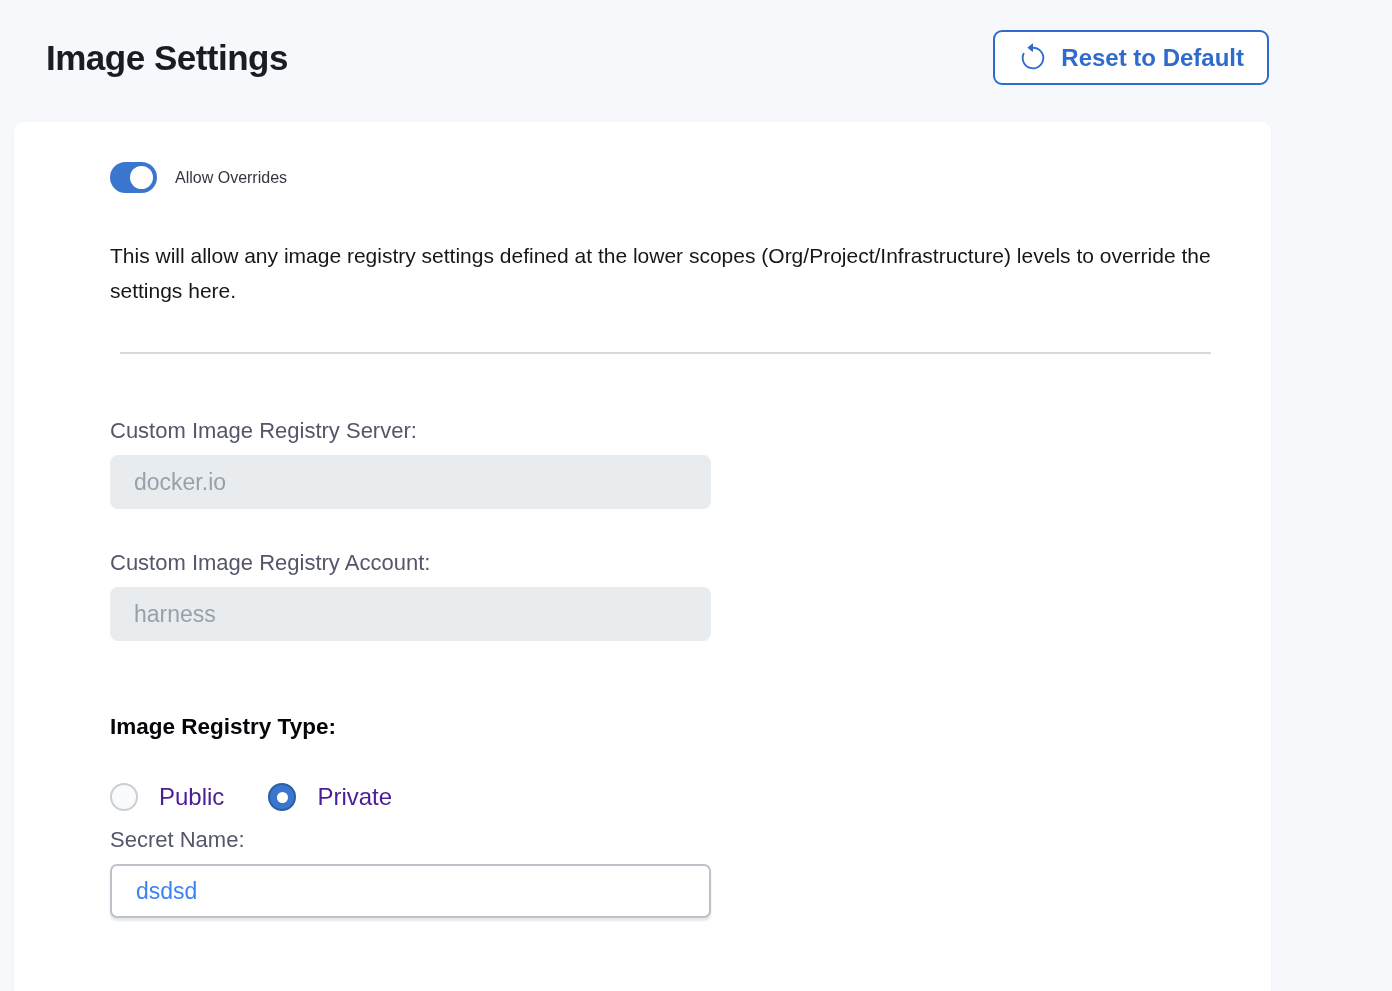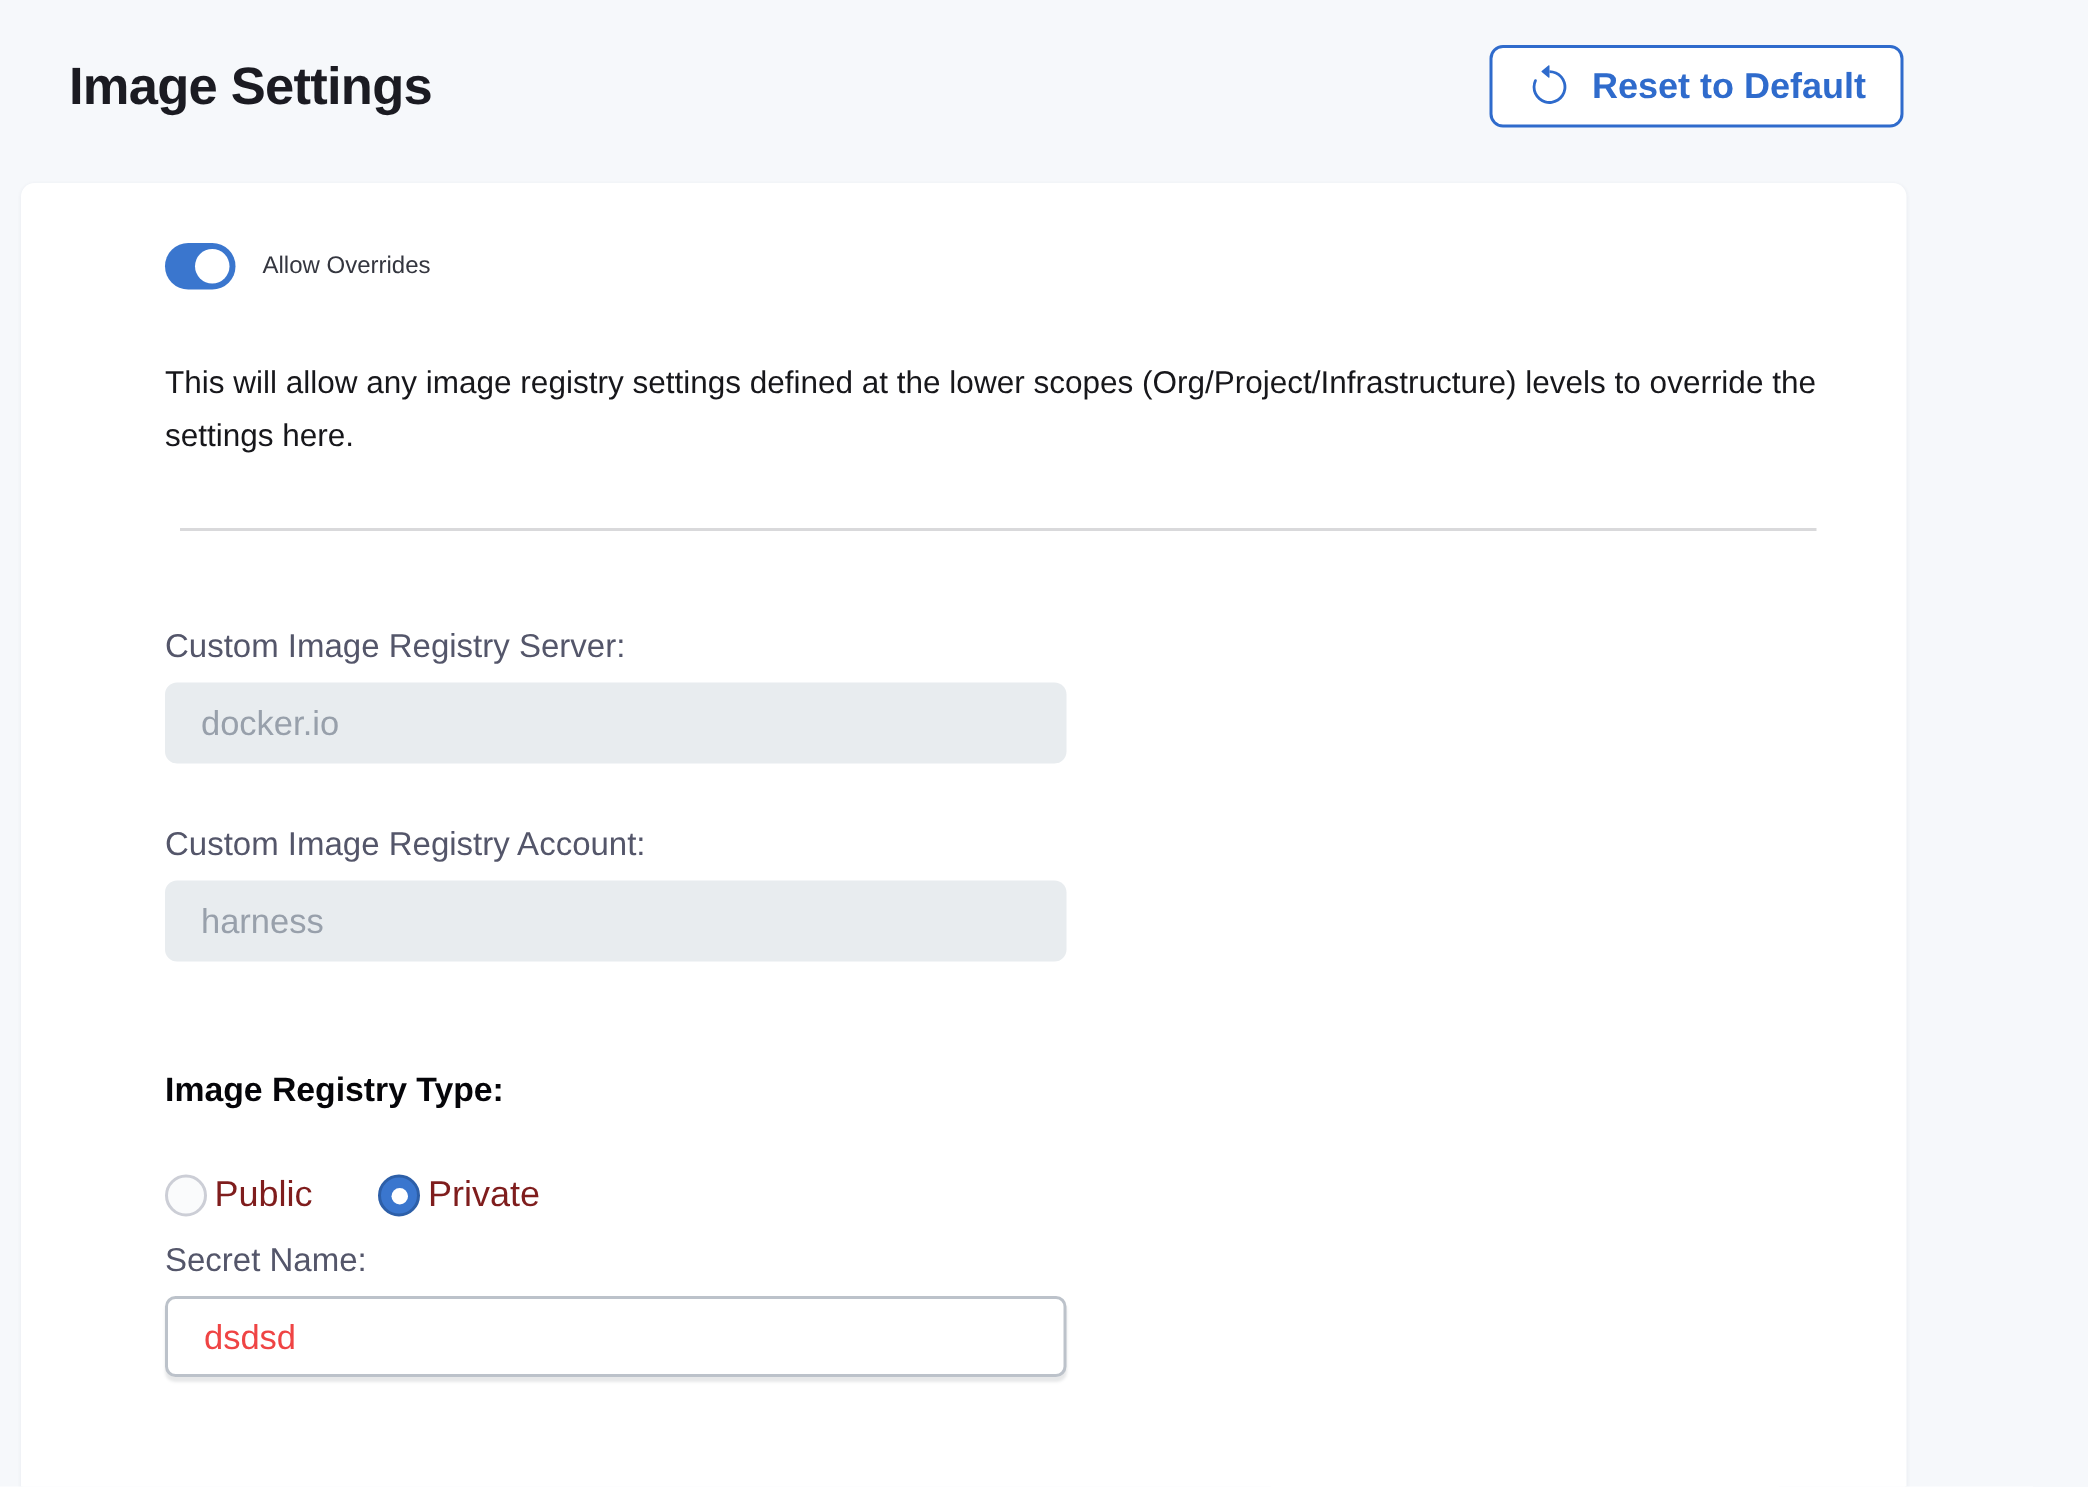--- a/index.html
+++ b/index.html
@@ -109,21 +109,21 @@
   }
   .text-input.disabled {
     background: #e8ecef;
     border: none;
     color: #98a0ab;
   }
   .text-input.enabled {
     background: #ffffff;
     border: 2px solid #bcc2ca;
     border-radius: 7px;
-    color: #ef4444;
+    color: #3b82f6;
     box-shadow: 0 3px 2px rgba(120,125,135,0.18);
   }
 
   
   .type-heading {
     margin-top: 73px;
     font-size: 22.5px;
     font-weight: 700;
     color: #050509;
   }
@@ -151,23 +151,23 @@
   .radio-circle.checked::after {
     content: "";
     position: absolute;
     top: 50%; left: 50%;
     width: 11px; height: 11px;
     margin: -5.5px 0 0 -5.5px;
     border-radius: 50%;
     background: #ffffff;
   }
   .radio-label {
-    margin-left: 5px;
+    margin-left: 21px;
     font-size: 24px;
-    color: #7f1d1d;
+    color: #4c1d95;
   }
 
   
   .secret-label { margin-top: 16px; font-size: 22px; color: #54566a; margin-bottom: 11px; }
 </style>
 </head>
 <body>
 
 <div class="page">
 

